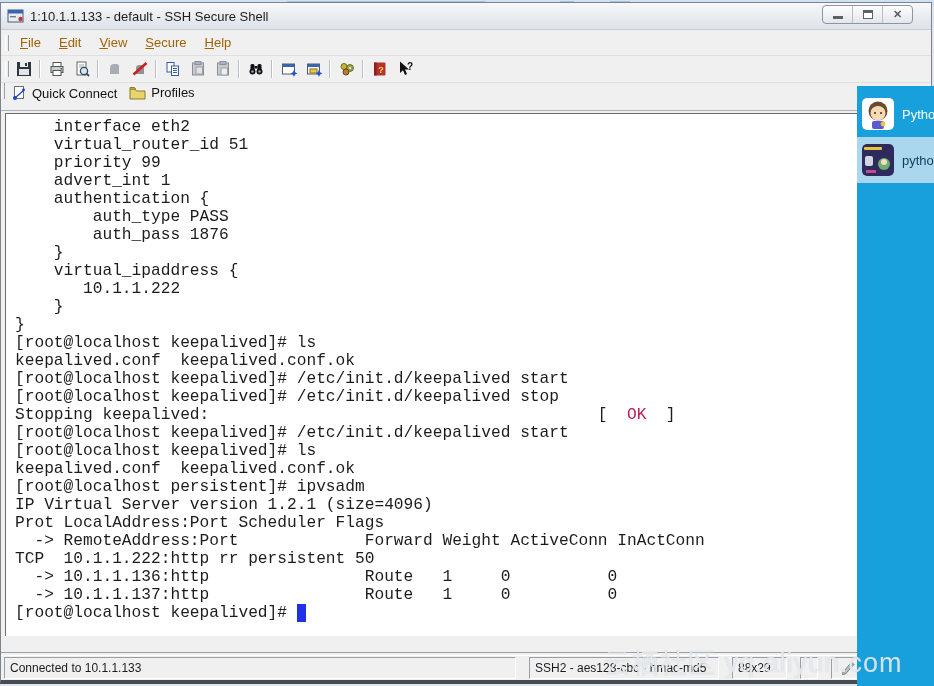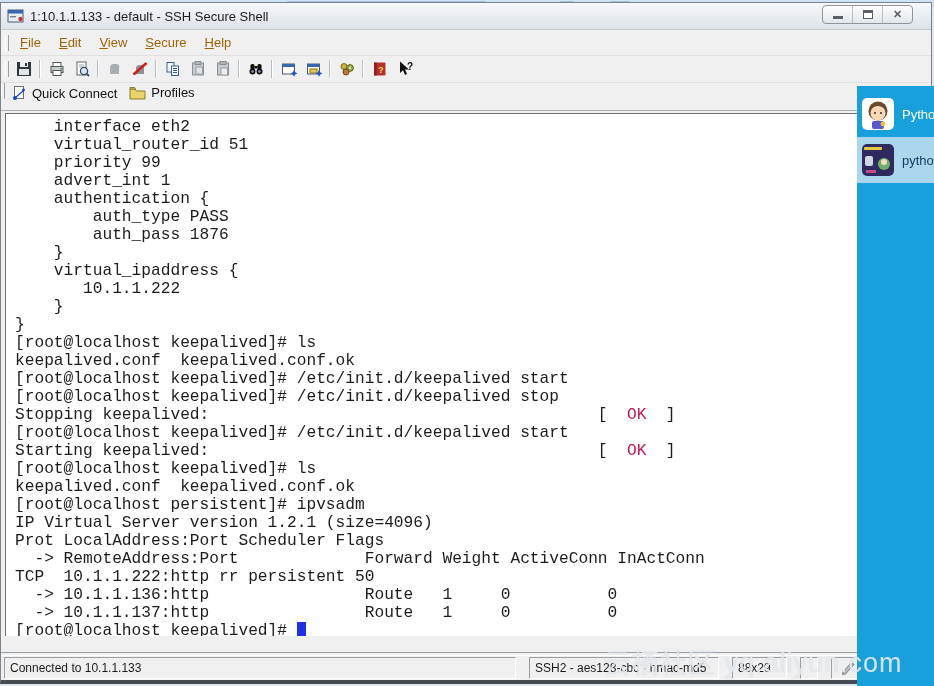--- a/index.html
+++ b/index.html
@@ -267,21 +267,20 @@
         <div class="tline"><span>    virtual_ipaddress {</span></div>
         <div class="tline"><span>       10.1.1.222</span></div>
         <div class="tline"><span>    }</span></div>
         <div class="tline"><span>}</span></div>
         <div class="tline"><span>[root@localhost keepalived]# ls</span></div>
         <div class="tline"><span>keepalived.conf  keepalived.conf.ok</span></div>
         <div class="tline"><span>[root@localhost keepalived]# /etc/init.d/keepalived start</span></div>
         <div class="tline"><span>[root@localhost keepalived]# /etc/init.d/keepalived stop</span></div>
         <div class="tline"><span>Stopping keepalived:                                        [  </span><span class="ok">OK</span><span>  ]</span></div>
         <div class="tline"><span>[root@localhost keepalived]# /etc/init.d/keepalived start</span></div>
-        <div class="tline"><span>Starting keepalived:                                        [  </span><span class="ok">OK</span><span>  ]</span></div>
         <div class="tline"><span>[root@localhost keepalived]# ls</span></div>
         <div class="tline"><span>keepalived.conf  keepalived.conf.ok</span></div>
         <div class="tline"><span>[root@localhost persistent]# ipvsadm</span></div>
         <div class="tline"><span>IP Virtual Server version 1.2.1 (size=4096)</span></div>
         <div class="tline"><span>Prot LocalAddress:Port Scheduler Flags</span></div>
         <div class="tline"><span>  -&gt; RemoteAddress:Port             Forward Weight ActiveConn InActConn</span></div>
         <div class="tline"><span>TCP  10.1.1.222:http rr persistent 50</span></div>
         <div class="tline"><span>  -&gt; 10.1.1.136:http                Route   1     0          0</span></div>
         <div class="tline"><span>  -&gt; 10.1.1.137:http                Route   1     0          0</span></div>
         <div class="tline"><span>[root@localhost keepalived]# </span><span class="cursor"> </span></div>

